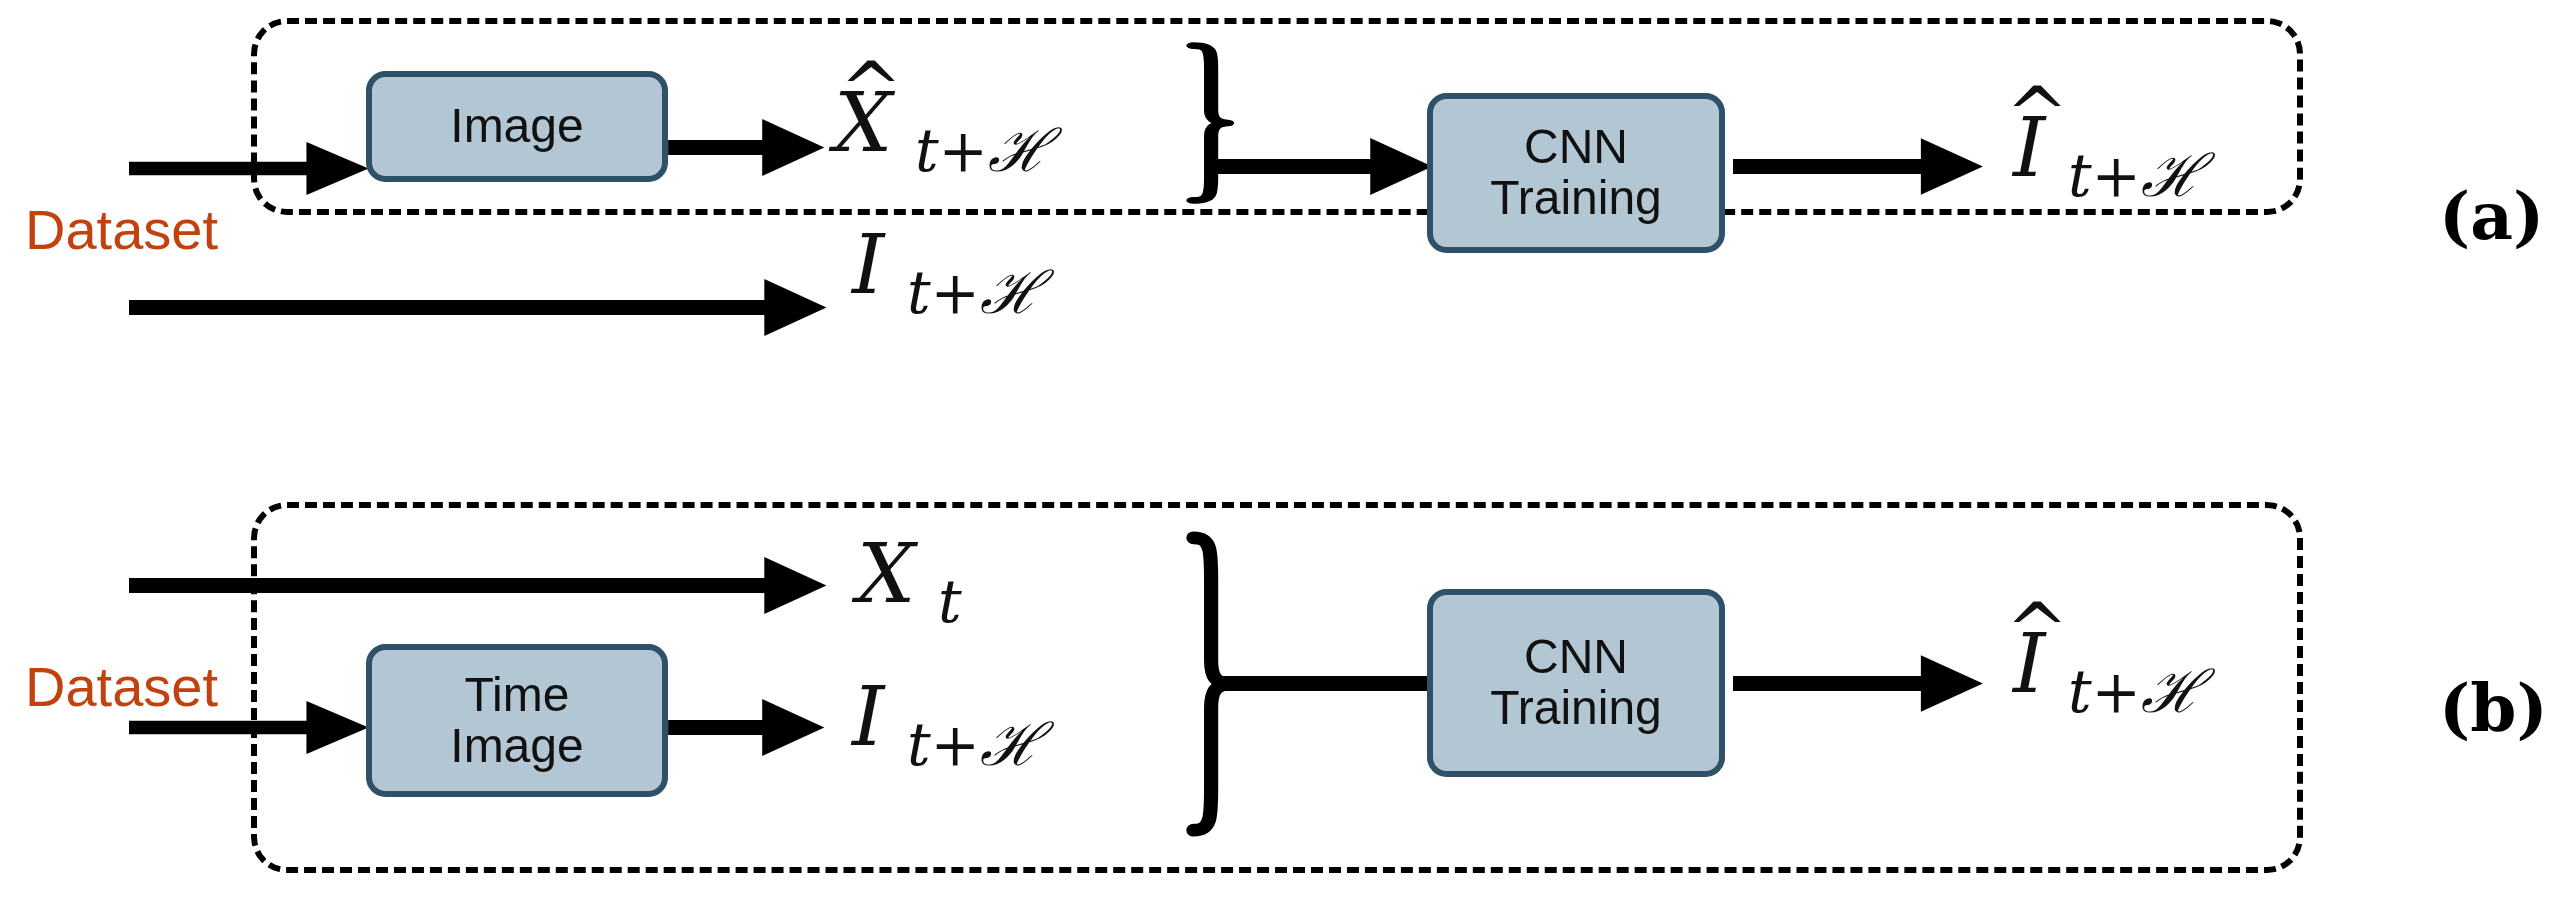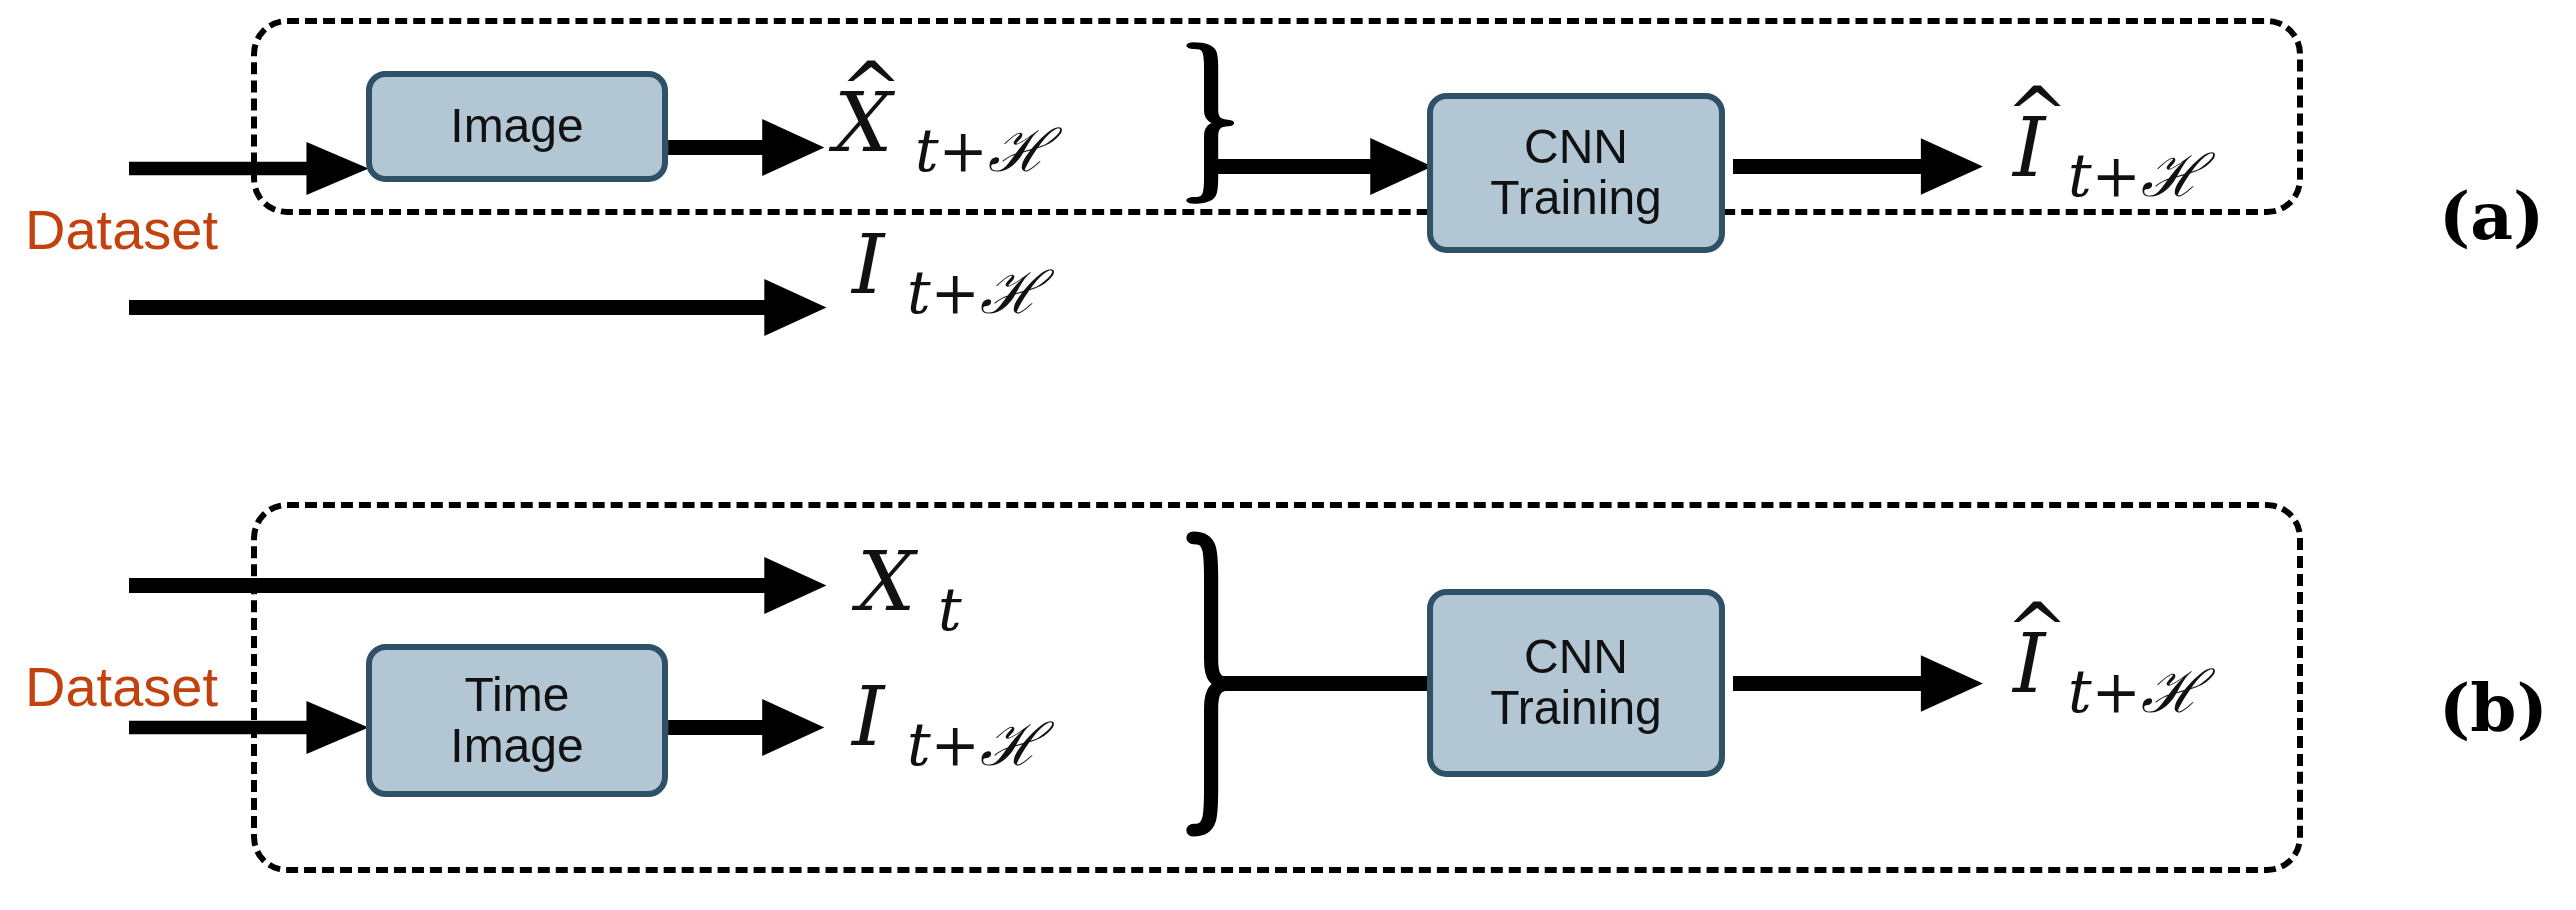--- a/index.html
+++ b/index.html
@@ -188,31 +188,31 @@
   <svg class="arrow-svg" style="left:129px; top:550px;" width="701" height="71" viewBox="0 0 790 80">
     <line x1="0" y1="40" x2="726" y2="40" stroke="#000" stroke-width="17"></line>
     <polygon points="716,8 786,40 716,72" fill="#000"></polygon>
   </svg>
 
   <svg class="arrow-svg" style="left:129px; top:692px;" width="244" height="71" viewBox="0 0 275 80">
     <line x1="0" y1="40" x2="210" y2="40" stroke="#000" stroke-width="15"></line>
     <polygon points="200,10 270,40 200,70" fill="#000"></polygon>
   </svg>
 
-  <div class="proc-box" style="left:366px; top:644px; width:302px; height:153px;border-radius:20px;">
+  <div class="proc-box" style="left:366px; top:644px; width:302px; height:153px;">
     <span class="l1">Time</span>
     <span class="l2">Image</span>
   </div>
 
   <svg class="arrow-svg" style="left:668px; top:692px;" width="160" height="71" viewBox="0 0 180 80">
     <line x1="0" y1="40" x2="116" y2="40" stroke="#000" stroke-width="17"></line>
     <polygon points="106,8 176,40 106,72" fill="#000"></polygon>
   </svg>
 
-  <div class="math" style="left:857px; top:533px;margin-top:8px;">
+  <div class="math" style="left:857px; top:533px;">
     <span class="base">
       <span class="hat"></span>
       <span>X</span>
     </span><span class="sub">t</span>
   </div>
 
   <div class="math" style="left:852px; top:676px;">
     <span class="base">
       <span class="hat"></span>
       <span>I</span>

